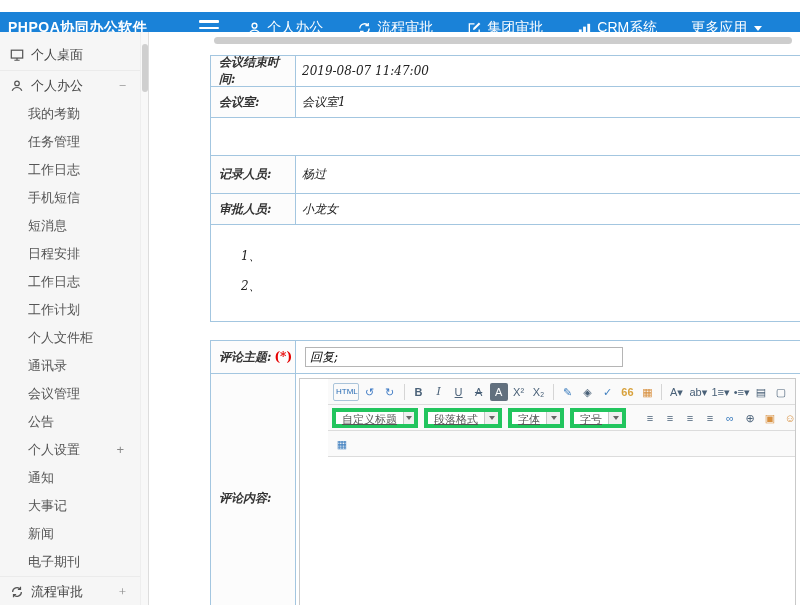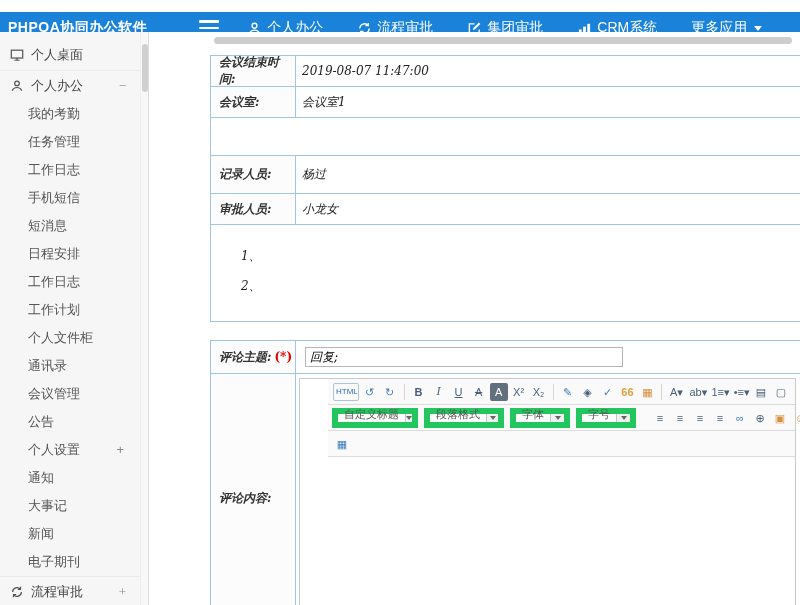--- a/index.html
+++ b/index.html
@@ -70,22 +70,22 @@
   .b-html { color:#2a6db5; font-size:8px; border:1px solid #aac4da; line-height:16px; }
   .b-blue { color:#3b78c3; }
   .b-bold { font-weight:bold; }
   .b-italic { font-style:italic; font-family:"DejaVu Serif",serif; }
   .b-underline { text-decoration:underline; }
   .b-strike { text-decoration:line-through; }
   .b-dark { background:#62707e; color:#fff; }
   .b-quote { color:#d8a23d; font-weight:bold; }
   .c-orange { color:#d8903f; }
   .c-blue { color:#3f7fbf; }
-  .dd { height:20px; border:6px solid #22c55e; background:#fff; display:flex; align-items:flex-end;
-        font-size:11px; color:#555; margin-right:6px; cursor:pointer; }
+  .dd { height:20px; border:4px solid #22c55e; background:#fff; display:flex; align-items:flex-start;
+        font-size:11px; color:#555; margin-right:6px; cursor:pointer;text-decoration:underline; }
   .dd-label { padding:0 6px; flex:1; white-space:nowrap; }
   .dd-caret { width:14px; align-self:stretch; border-left:1px solid #c6c6c6; background:#f0f0f0;
               display:flex; align-items:center; justify-content:center; }
   .tri { width:0; height:0; border-left:3px solid transparent; border-right:3px solid transparent;
          border-top:4px solid #666; }
   .editor-body { height:158px; background:#fff; cursor:text; }
 </style>
 </head>
 <body>
 

